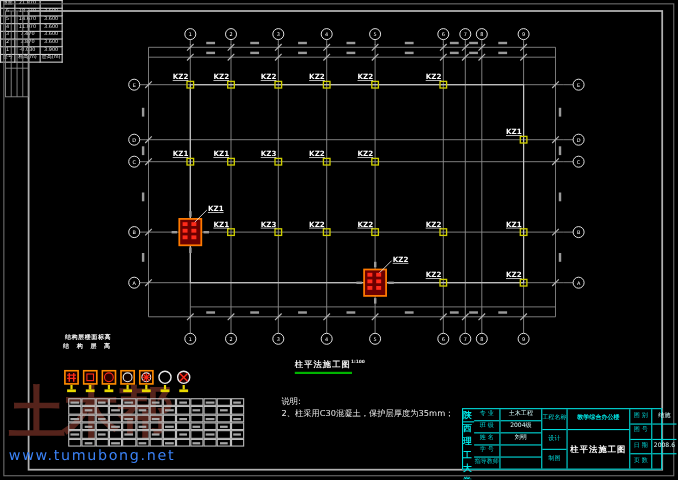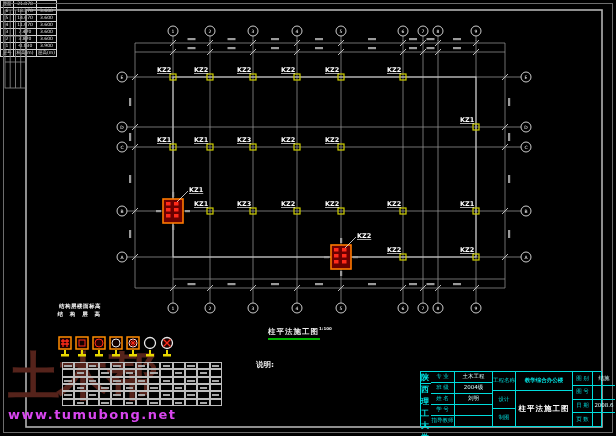--- a/index.html
+++ b/index.html
@@ -30,33 +30,33 @@
   .storey td{border:0.5px solid #cfcfcf;font-size:4.5px;color:#e4e4e4;text-align:center;
              padding:0;height:7px;line-height:1;}
   .storey td:nth-child(1){width:13px;} .storey td:nth-child(2){width:23px;} .storey td:nth-child(3){width:20px;}
   .snote{left:42px;width:76px;text-align:center;color:#fff;font-weight:bold;font-size:5.5px;}
   .snote1{top:303px;letter-spacing:0.5px;} .snote2{top:311px;letter-spacing:2.5px;}
 
   .caption{left:268px;top:326px;color:#ececec;font-weight:bold;font-size:7.5px;letter-spacing:1px;}
   .caption sup{font-size:4px;letter-spacing:0;}
   .cap-underline{width:52px;height:2px;background:#00b400;margin-top:1px;}
 
-  .notes{left:256px;top:359px;color:#ececec;font-weight:bold;font-size:7.5px;line-height:11px;width:180px;}
+  .notes{left:256px;top:359px;color:#ececec;font-weight:normal;font-size:7.5px;line-height:11px;width:180px;}
 
   .symrow{left:58px;top:336px;display:flex;gap:2px;z-index:3;}
   .symrow svg{position:static;display:block;}
 
   .sched{left:62px;top:362px;width:160px;height:44px;display:grid;
          grid-template-columns:repeat(13,1fr);grid-auto-rows:1fr;z-index:3;}
   .sched div{border:0.5px solid #bdbdbd;position:relative;}
   .sched div:nth-child(odd)::after{content:'';position:absolute;left:12%;top:38%;width:72%;height:2px;background:#a8a8a8;}
 
   .logo{left:8px;top:350px;font-size:52px;font-weight:bold;color:#55231b;
         letter-spacing:-3px;line-height:1;z-index:1;}
-  .site{left:8px;top:407px;font-size:13px;font-weight:bold;color:#d946ef;
+  .site{left:8px;top:407px;font-size:13px;font-weight:normal;color:#3b82f6;
         letter-spacing:1.5px;z-index:4;}
 
   
   .tblock{left:420px;top:371px;width:182px;height:56px;border:1px solid #00dcdc;
           display:flex;flex-direction:row;color:#00dcdc;z-index:5;background:#000;}
   .tb-header{height:12px;border-bottom:1px solid #00dcdc;font-weight:bold;font-size:8px;
              letter-spacing:2px;text-align:center;line-height:12px;color:#00e5e5;}
   .tb-body{flex:1;display:flex;}
   .tb-col{display:flex;flex-direction:column;border-right:1px solid #00dcdc;}
   .tb-col:last-child{border-right:none;}
@@ -374,20 +374,21 @@
   <div class="abs snote snote1">结构层楼面标高</div>
   <div class="abs snote snote2">结 构 层 高</div>
 
   <div class="abs caption">
     <span>柱平法施工图</span><sup>1:100</sup>
     <div class="cap-underline"></div>
   </div>
 
   <div class="abs notes">
     <div>说明:</div>
+    <div>2、柱采用C30混凝土，保护层厚度为35mm；</div>
   </div>
 
   <div class="abs symrow">
     <svg width="15" height="24">
       <rect x="1" y="1" width="12" height="12" fill="#1a0000" stroke="#ff8c00" stroke-width="1.5"></rect>
       <path d="M3 5h8M3 8h8M5 3v8M9 3v8" stroke="#ff2a1a" stroke-width="1.3" fill="none"></path>
       <rect x="6" y="14" width="2" height="4" fill="#e8d800"></rect>
         <rect x="3" y="18" width="8" height="2.5" fill="#e8d800"></rect>
     </svg>
     <svg width="15" height="24">

